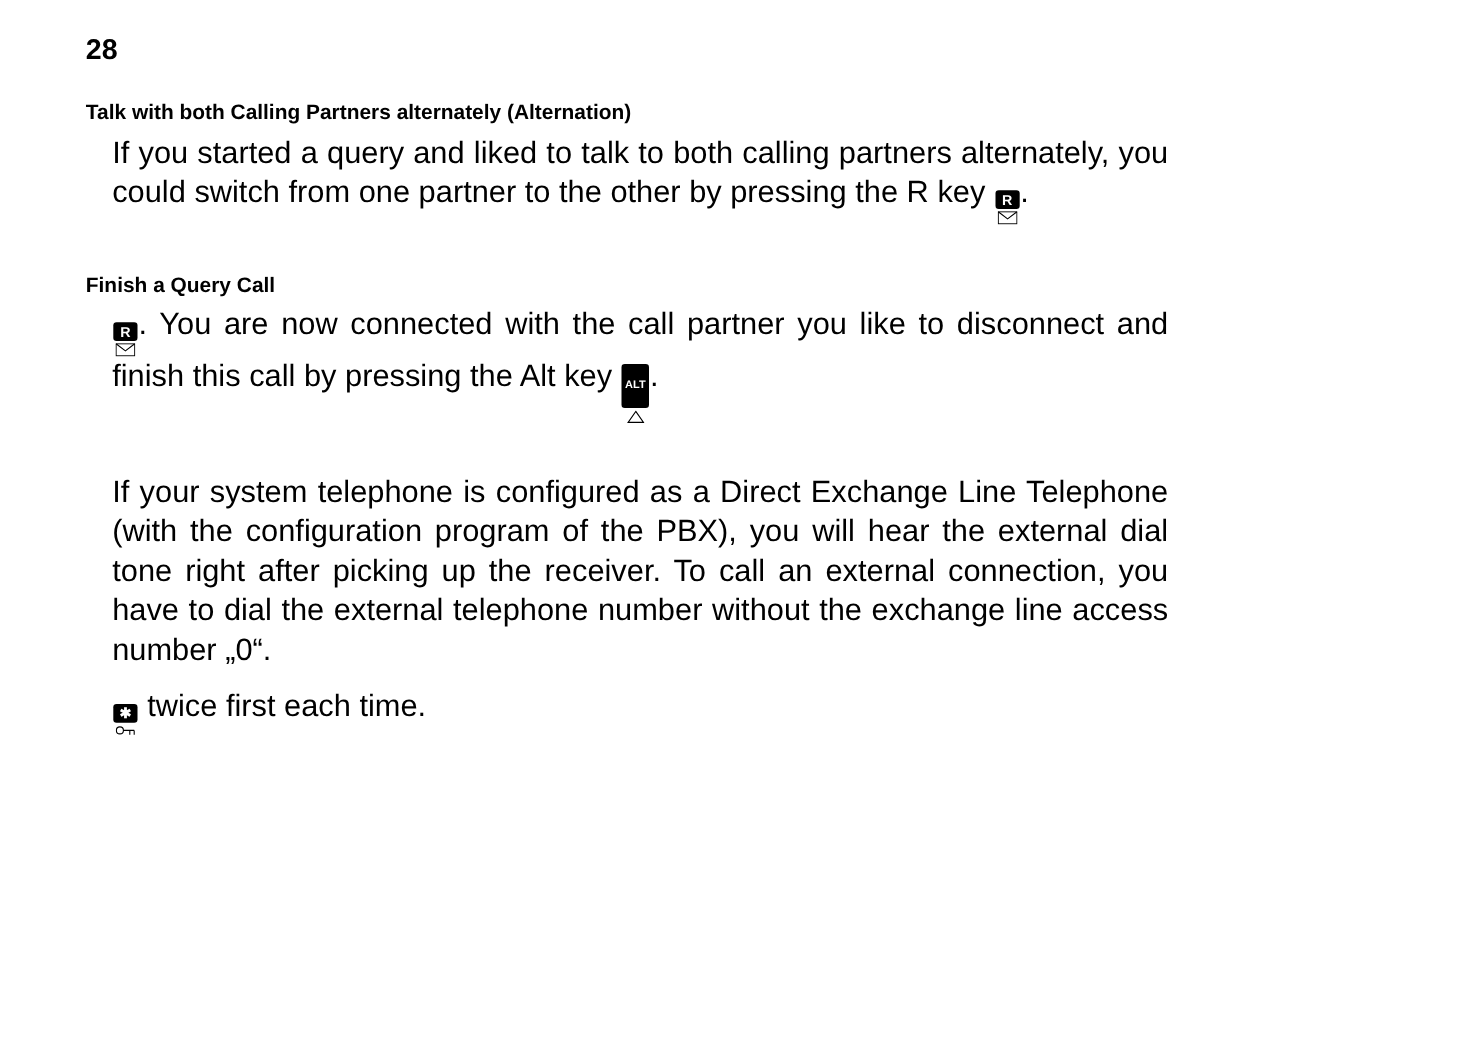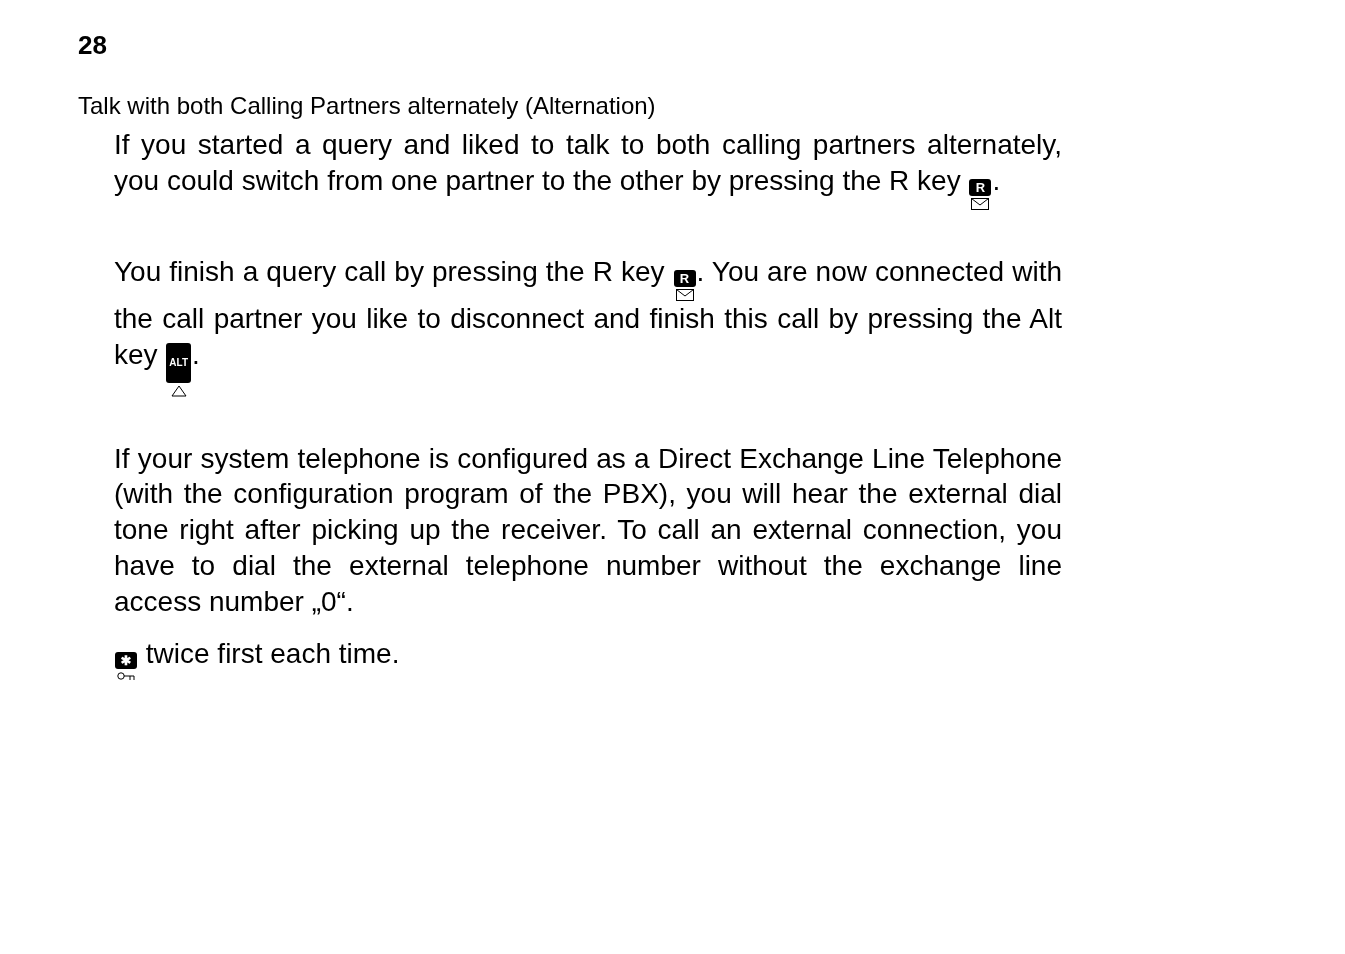--- a/index.html
+++ b/index.html
@@ -18,30 +18,30 @@
   }
   .page-number {
     font-weight: bold;
     font-size: 26px;
     margin-bottom: 30px;
   }
   .section {
     margin-bottom: 44px;
   }
   .section-title {
-    font-weight: normal;
-    font-size: 24px;
+    font-weight: bold;
+    font-size: 19px;
     margin-bottom: 6px;
     line-height: 1.25;
   }
   .body-text {
     font-size: 28px;
     line-height: 1.28;
     text-align: justify;
-    margin-left: 36px;
+    margin-left: 24px;
     margin-right: 0;
     margin-bottom: 16px;
   }
   .bold { font-weight: normal; }
 
   .icon-stack {
     display: inline-flex;
     flex-direction: column;
     align-items: center;
     justify-content: flex-start;
@@ -84,22 +84,23 @@
             <svg width="18" height="12" viewBox="0 0 18 12">
               <rect x="0.5" y="0.5" width="17" height="11" fill="none" stroke="#000" stroke-width="1"></rect>
               <polyline points="0.5,0.5 9,7 17.5,0.5" fill="none" stroke="#000" stroke-width="1"></polyline>
             </svg>
           </span>
         </span><span>.</span>
     </div>
   </div>
 
   <div class="section">
+    <div class="section-title">Finish a Query Call</div>
     <div class="body-text">
-      <span>You finish a query call by pressing the R key </span><span class="icon-stack">
+      <span class="icon-stack">
           <span class="icon-box">R</span>
           <span class="icon-sub">
             <svg width="18" height="12" viewBox="0 0 18 12">
               <rect x="0.5" y="0.5" width="17" height="11" fill="none" stroke="#000" stroke-width="1"></rect>
               <polyline points="0.5,0.5 9,7 17.5,0.5" fill="none" stroke="#000" stroke-width="1"></polyline>
             </svg>
           </span>
         </span><span>. You are now connected with the call partner you like to disconnect and finish this call by pressing the Alt key </span><span class="icon-stack">
           <span class="icon-box" style="font-size:10px;padding:15px 3px;">ALT</span>
           <span class="icon-sub">

